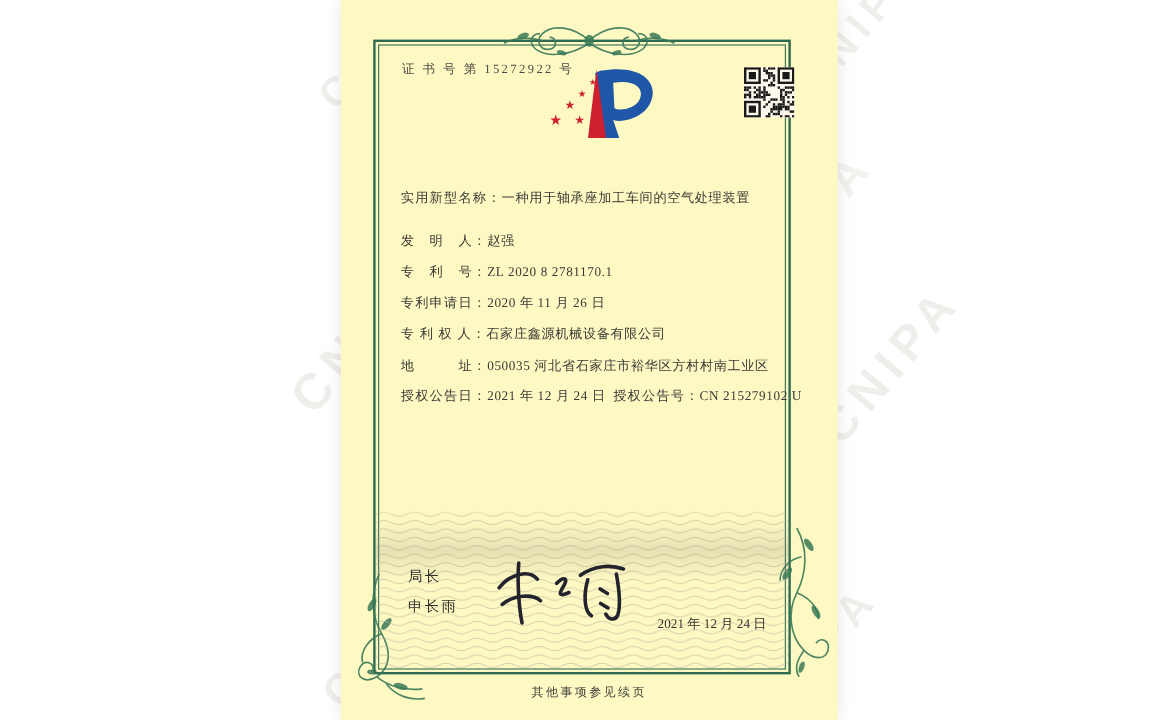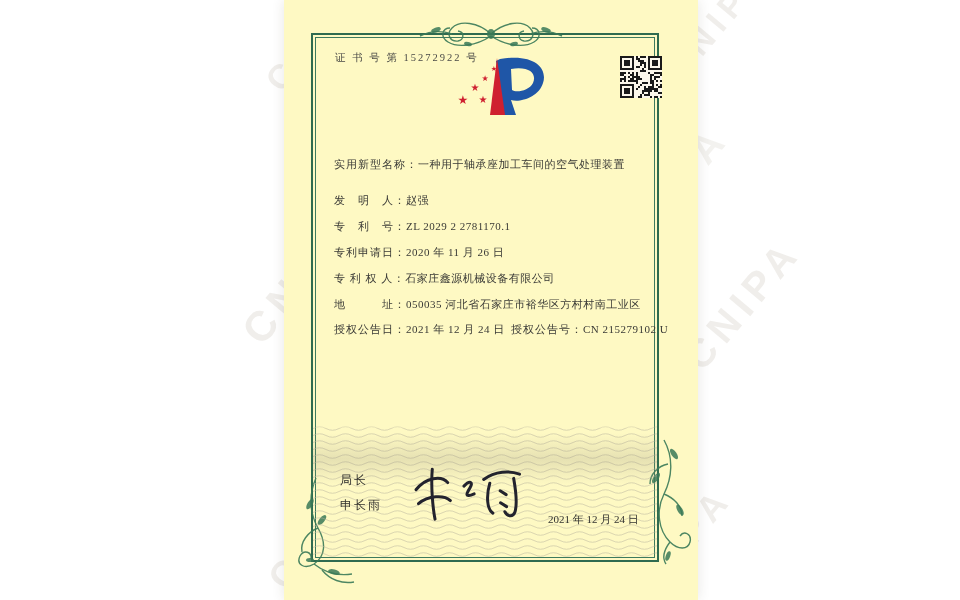--- a/index.html
+++ b/index.html
@@ -298,21 +298,21 @@
 
 
     <div class="fields">
       <div class="frow r0">
         <span class="lbl">实用新型名称：</span><span>一种用于轴承座加工车间的空气处理装置</span>
       </div>
       <div class="frow r1">
         <span class="lbl">发　明　人：</span><span>赵强</span>
       </div>
       <div class="frow r2">
-        <span class="lbl">专　利　号：</span><span>ZL 2029 2 2781170.1</span>
+        <span class="lbl">专　利　号：</span><span>ZL 2020 8 2781170.1</span>
       </div>
       <div class="frow r3">
         <span class="lbl">专利申请日：</span><span>2020 年 11 月 26 日</span>
       </div>
       <div class="frow r4">
         <span class="lbl">专 利 权 人：</span><span>石家庄鑫源机械设备有限公司</span>
       </div>
       <div class="frow r5">
         <span class="lbl">地　　　址：</span><span>050035 河北省石家庄市裕华区方村村南工业区</span>
       </div>
@@ -357,15 +357,16 @@
         <path d="M82,22 C94,14 108,14 118,18"></path>
         <path d="M88,26 C84,38 84,52 90,56"></path>
         <path d="M112,22 C114,36 115,48 112,56 C110,61 104,60 102,55"></path>
         <path d="M98,34 L104,38"></path>
         <path d="M98,46 L104,50"></path>
       </g>
     </svg>
 
     <div class="issue-date">2021 年 12 月 24 日</div>
 
+    <div class="footer-note">其他事项参见续页</div>
 
   </div>
 </div>
 
 </body></html>

